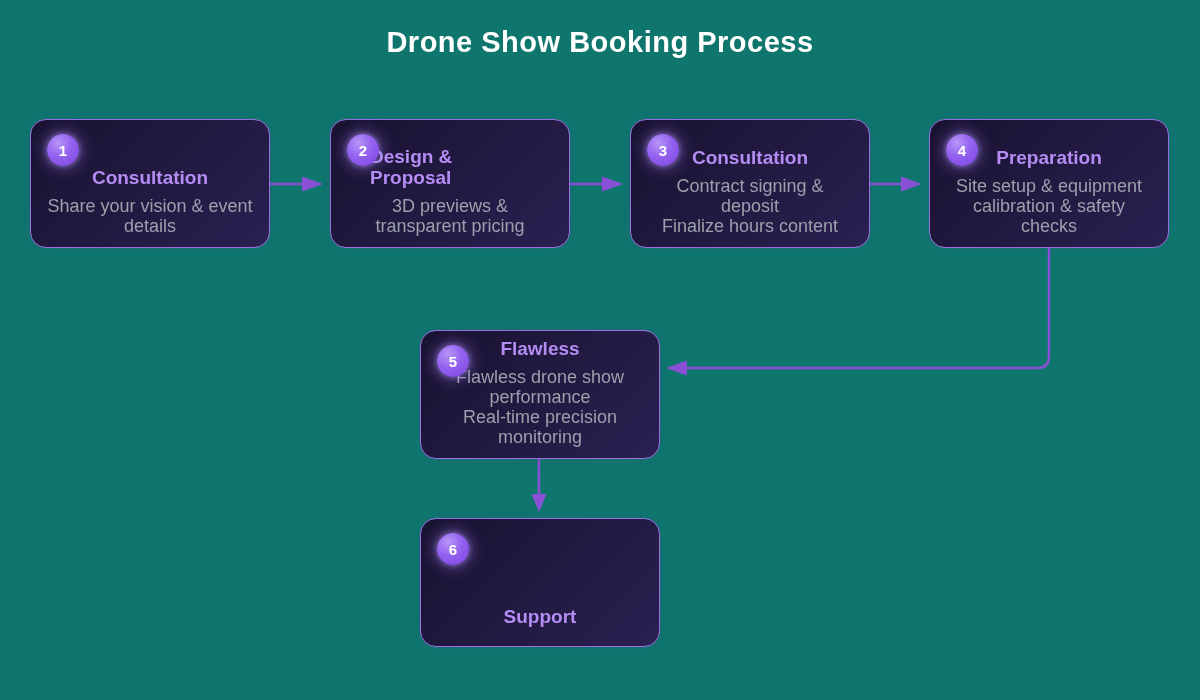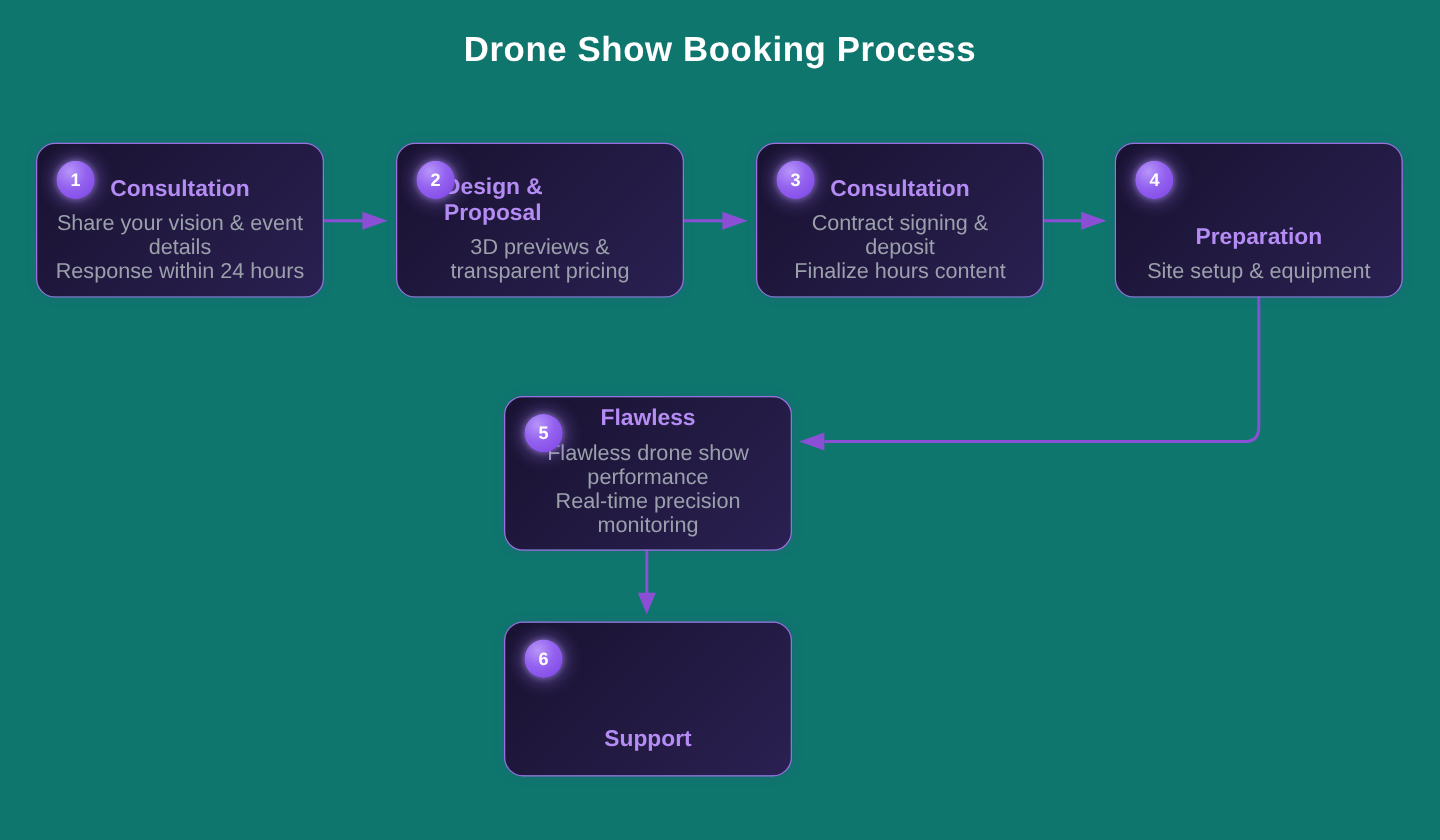--- a/index.html
+++ b/index.html
@@ -109,21 +109,20 @@
       <polygon points="687,360.5 687,375.5 666,368"></polygon>
       <polygon points="531.5,494 546.5,494 539,512"></polygon>
     </g>
   </svg>
 
   <div class="step-card card-1">
     <div class="step-badge">1</div>
     <div class="step-title">Consultation</div>
     <div class="step-desc">
       <div class="step-desc-line">Share your vision &amp; event details</div>
-      <div class="step-desc-line">Response within 24 hours</div>
     </div>
   </div>
 
   <div class="step-card card-2">
     <div class="step-badge">2</div>
     <div class="step-title">Design &amp; Proposal</div>
     <div class="step-desc">
       <div class="step-desc-line">3D previews &amp; transparent pricing</div>
     </div>
   </div>
@@ -135,20 +134,21 @@
       <div class="step-desc-line">Contract signing &amp; deposit</div>
       <div class="step-desc-line">Finalize hours content</div>
     </div>
   </div>
 
   <div class="step-card card-4">
     <div class="step-badge">4</div>
     <div class="step-title">Preparation</div>
     <div class="step-desc">
       <div class="step-desc-line">Site setup &amp; equipment</div>
+      <div class="step-desc-line">calibration &amp; safety checks</div>
     </div>
   </div>
 
   <div class="step-card card-5">
     <div class="step-badge">5</div>
     <div class="step-title">Flawless</div>
     <div class="step-desc">
       <div class="step-desc-line">Flawless drone show performance</div>
       <div class="step-desc-line">Real-time precision monitoring</div>
     </div>

